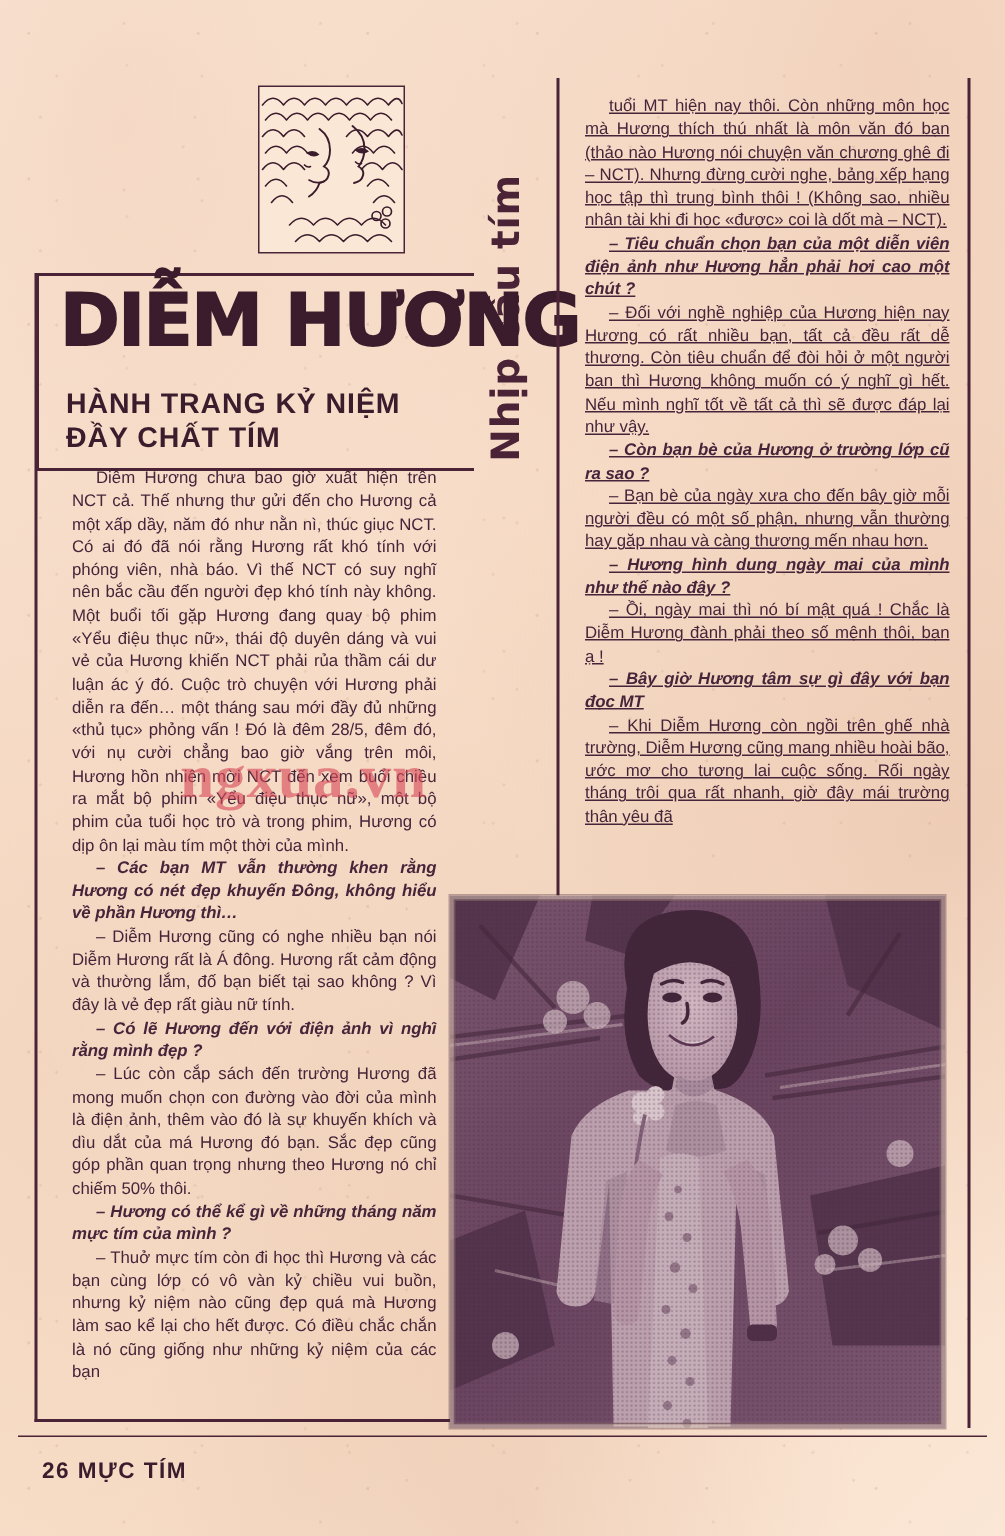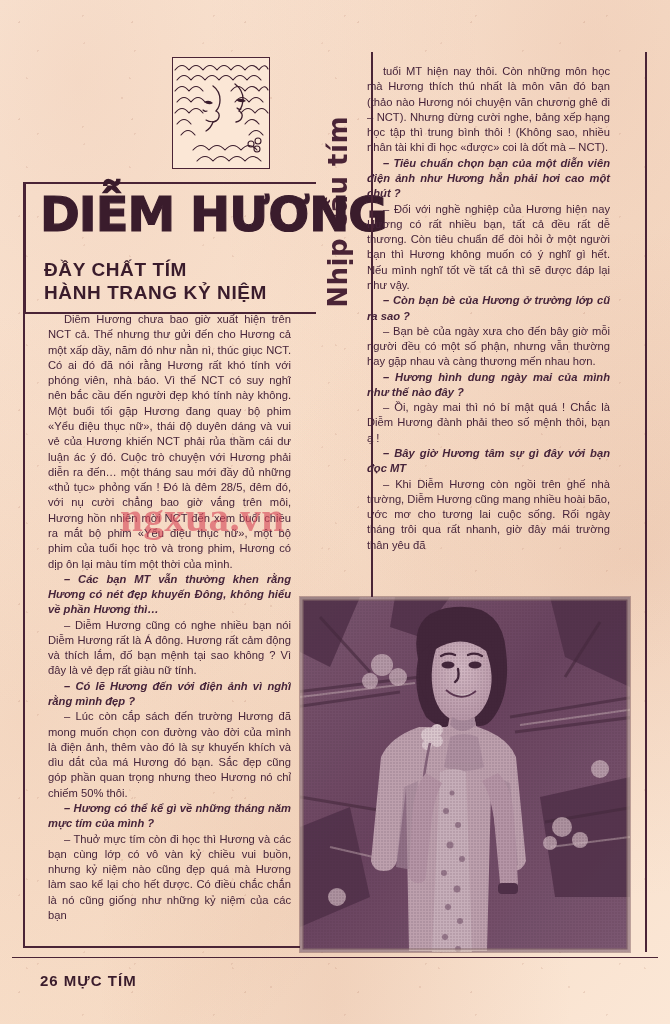--- a/index.html
+++ b/index.html
@@ -73,21 +73,21 @@
 
   
   .col{
     position:absolute;color:#46243a;
     font-family:"Liberation Sans", sans-serif;
     font-size:11.2px;line-height:1.365;text-align:justify;
   }
   .col p{margin:0 0 0 0;text-indent:16px;}
   .col p.q{font-style:italic;font-weight:bold;}
   .col-left{left:48px;top:312px;width:243px;}
-  .col-right{left:367px;top:64px;width:243px;}
+  .col-right{left:390px;top:64px;width:243px;text-decoration:underline;}
 
   
   .rule{position:absolute;background:#4a2436;}
   .rule-v-mid{left:371px;top:52px;width:1.6px;height:900px;}
   .rule-v-right{left:645px;top:52px;width:1.6px;height:900px;}
   .rule-v-left{left:23px;top:182px;width:2px;height:766px;}
   .rule-h-bottom{left:23px;top:946px;width:286px;height:2px;}
   .rule-h-foot{left:12px;top:957px;width:646px;height:1.4px;}
 
   
@@ -102,21 +102,21 @@
   .watermark{
     position:absolute;left:120px;top:493px;width:430px;
     text-align:left;pointer-events:none;z-index:6;
     font-family:"Liberation Serif", serif;
     font-size:41px;font-weight:bold;color:#d94a5a;opacity:.62;
     letter-spacing:.5px;white-space:nowrap;
   }
 
   
   .footer{
-    position:absolute;left:40px;top:972px;
+    position:absolute;left:28px;top:972px;
     font-family:"Liberation Sans", sans-serif;
     font-weight:bold;font-size:15px;color:#3a1c2c;letter-spacing:1px;
   }
   .footer .num{font-weight:bold;}
 </style>
 </head>
 <body>
 
 <div class="paper-grain"></div>
 <div class="paper-speck"></div>
@@ -155,34 +155,34 @@
     </svg>
   </div>
 
   <div class="kicker">
     <span>Nhịp cầu tím</span>
   </div>
 
   <div class="title-box"></div>
   <div class="headline">DIỄM HƯƠNG</div>
   <div class="subhead">
+    <div>HÀNH TRANG KỶ NIỆM</div>
     <div>ĐẦY CHẤT TÍM</div>
-    <div>HÀNH TRANG KỶ NIỆM</div>
   </div>
 
   <div class="rule rule-v-left"></div>
   <div class="rule rule-v-mid"></div>
   <div class="rule rule-v-right"></div>
   <div class="rule rule-h-bottom"></div>
   <div class="rule rule-h-foot"></div>
 
   <div class="col col-left" id="left-col" style="height: 614px; overflow: hidden;">
       <p class="">Diễm Hương chưa bao giờ xuất hiện trên NCT cả. Thế nhưng thư gửi đến cho Hương cả một xấp dầy, năm đó như nằn nì, thúc giục NCT. Có ai đó đã nói rằng Hương rất khó tính với phóng viên, nhà báo. Vì thế NCT có suy nghĩ nên bắc cầu đến người đẹp khó tính này không. Một buổi tối gặp Hương đang quay bộ phim «Yểu điệu thục nữ», thái độ duyên dáng và vui vẻ của Hương khiến NCT phải rủa thầm cái dư luận ác ý đó. Cuộc trò chuyện với Hương phải diễn ra đến… một tháng sau mới đầy đủ những «thủ tục» phỏng vấn ! Đó là đêm 28/5, đêm đó, với nụ cười chẳng bao giờ vắng trên môi, Hương hồn nhiên mời NCT đến xem buổi chiều ra mắt bộ phim «Yểu điệu thục nữ», một bộ phim của tuổi học trò và trong phim, Hương có dịp ôn lại màu tím một thời của mình.</p>
       <p class="q">– Các bạn MT vẫn thường khen rằng Hương có nét đẹp khuyến Đông, không hiểu về phần Hương thì…</p>
-      <p class="">– Diễm Hương cũng có nghe nhiều bạn nói Diễm Hương rất là Á đông. Hương rất cảm động và thích lắm, đố bạn mệnh tại sao không ? Vì đây là vẻ đẹp rất giàu nữ tính.</p>
+      <p class="">– Diễm Hương cũng có nghe nhiều bạn nói Diễm Hương rất là Á đông. Hương rất cảm động và thường lắm, đố bạn biết tại sao không ? Vì đây là vẻ đẹp rất giàu nữ tính.</p>
       <p class="q">– Có lẽ Hương đến với điện ảnh vì nghĩ rằng mình đẹp ?</p>
       <p class="">– Lúc còn cắp sách đến trường Hương đã mong muốn chọn con đường vào đời của mình là điện ảnh, thêm vào đó là sự khuyến khích và dìu dắt của má Hương đó bạn. Sắc đẹp cũng góp phần quan trọng nhưng theo Hương nó chỉ chiếm 50% thôi.</p>
       <p class="q">– Hương có thể kể gì về những tháng năm mực tím của mình ?</p>
       <p class="">– Thuở mực tím còn đi học thì Hương và các bạn cùng lớp có vô vàn kỷ chiều vui buồn, nhưng kỷ niệm nào cũng đẹp quá mà Hương làm sao kể lại cho hết được. Có điều chắc chắn là nó cũng giống như những kỷ niệm của các bạn</p>
     </div>
 
   <div class="col col-right" id="right-col">
       <p class="">tuổi MT hiện nay thôi. Còn những môn học mà Hương thích thú nhất là môn văn đó bạn (thảo nào Hương nói chuyện văn chương ghê đi – NCT). Nhưng đừng cười nghe, bảng xếp hạng học tập thì trung bình thôi ! (Không sao, nhiều nhân tài khi đi học «được» coi là dốt mà – NCT).</p>
       <p class="q">– Tiêu chuẩn chọn bạn của một diễn viên điện ảnh như Hương hẳn phải hơi cao một chút ?</p>
       <p class="">– Đối với nghề nghiệp của Hương hiện nay Hương có rất nhiều bạn, tất cả đều rất dễ thương. Còn tiêu chuẩn để đòi hỏi ở một người bạn thì Hương không muốn có ý nghĩ gì hết. Nếu mình nghĩ tốt về tất cả thì sẽ được đáp lại như vậy.</p>

